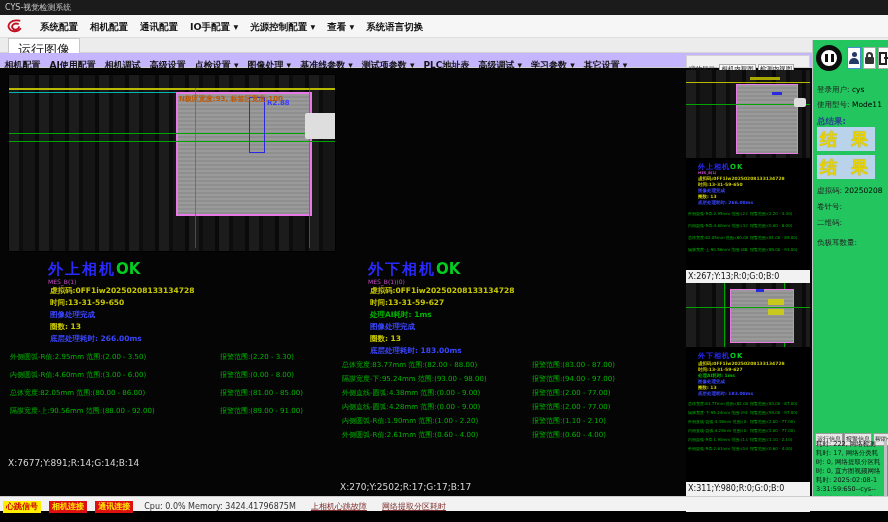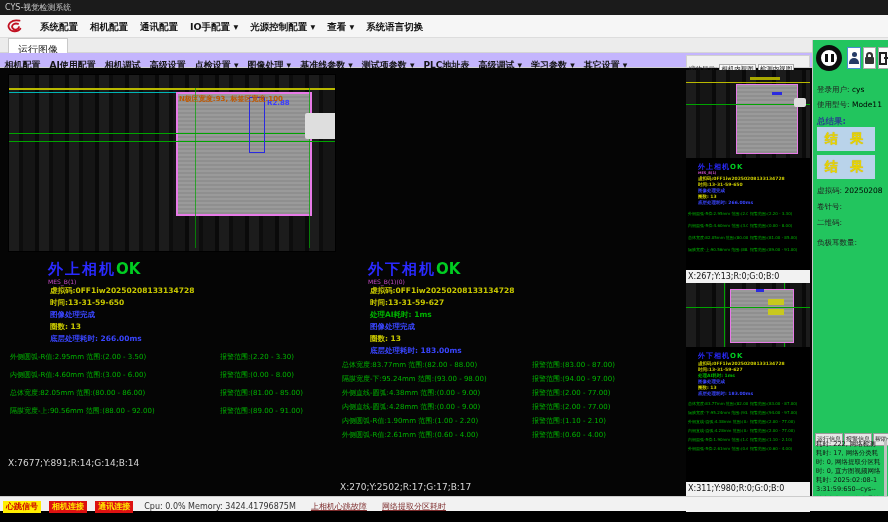--- a/index.html
+++ b/index.html
@@ -13,21 +13,21 @@
   .titlebar{left:0;top:0;width:888px;height:15px;background:#1b1b1b;color:#c9c9c9;
     font-size:8px;line-height:15px;padding-left:5px;box-sizing:border-box;}
   
   .menubar{left:0;top:15px;width:888px;height:23px;background:#f6f6f6;border-bottom:1px solid #ddd;box-sizing:border-box;padding-left:9px;}
   .logo{left:6px;top:3px;width:18px;height:18px;}
   .menu-items{left:34px;top:0;height:23px;white-space:nowrap;}
   .menu-item{display:inline-block;margin:0 6px;font-size:9.5px;font-weight:700;color:#141414;line-height:23px;cursor:default;}
   
   .tabrow{left:0;top:38px;width:888px;height:15px;background:#ececec;border-bottom:1px solid #d5d5d5;box-sizing:border-box;}
   .tab{display:inline-block;margin-left:8px;padding:4px 9px;background:#fff;border:1px solid #c9c9c9;border-bottom:none;
-    font-size:10px;line-height:13px;color:#222;}
+    font-size:13px;line-height:13px;color:#222;}
   
   .toolbar{left:0;top:53px;width:888px;height:15px;background:#c4b5fd;border-bottom:1px solid #cfcfcf;box-sizing:border-box;white-space:nowrap;}
   .tool-item{display:inline-block;margin:0 4.5px;font-size:9px;font-weight:700;color:#161616;line-height:15px;cursor:default;}
   
   .main{left:0;top:68px;width:888px;height:428px;background:#050505;}
   .cam-image{background:#121212;overflow:hidden;border:1px solid #000;box-sizing:border-box;}
   .stripes{background:repeating-linear-gradient(90deg,#1c1c1c 0 10px,#0d0d0d 10px 14px,#151515 14px 26px,#0a0a0a 26px 30px);}
   .grayblock{background:repeating-linear-gradient(0deg,#8f8f8f 0 2px,#9a9a9a 2px 4px);border:2px solid #e87ae8;box-sizing:border-box;}
   .hline{height:1px;}
   .green{background:#00a400;}
@@ -75,21 +75,21 @@
   .icon-person .bodyp{position:absolute;left:0;top:6px;width:10px;height:6px;border-radius:5px 5px 0 0;background:#243a66;}
   .icon-lock{position:relative;width:9px;height:12px;}
   .icon-lock .shackle{position:absolute;left:1px;top:0;width:7px;height:6px;border:2px solid #333;border-bottom:none;border-radius:4px 4px 0 0;box-sizing:border-box;}
   .icon-lock .lbody{position:absolute;left:0;top:5px;width:9px;height:7px;background:#333;border-radius:1px;}
   .icon-door{position:relative;width:12px;height:13px;}
   .icon-door .frame{position:absolute;left:0;top:0;width:8px;height:13px;border:2px solid #222;box-sizing:border-box;}
   .icon-door .arrow{position:absolute;left:5px;top:5.5px;width:7px;height:2px;background:#222;}
   .srow{font-size:7.5px;color:#222;white-space:nowrap;}
   .srow .sval{color:#000;}
   .total-label{font-size:8.5px;font-weight:700;color:#2a3f8f;}
-  .result-box{width:58px;height:24px;background:#b9d3ea;color:#e8d400;font-size:13px;font-weight:700;
+  .result-box{width:58px;height:24px;background:#b9d3ea;color:#e8d400;font-size:17px;font-weight:700;
     letter-spacing:4px;text-align:center;line-height:24px;text-shadow:0 0 1px #b8a000;}
   .side-tabs{white-space:nowrap;}
   .side-tab{display:inline-block;font-size:6px;color:#222;border:1px solid #999;background:#e6e6e6;padding:1px 1px;margin-right:1px;cursor:pointer;}
   .log-text{font-size:6.5px;color:#111;line-height:1.4;word-break:break-all;width:66px;}
   .scrollbar{width:3px;background:#c0c0c0;border-radius:2px;}
   
   .statusbar{left:0;top:496px;width:888px;height:15px;background:#f2f2f2;border-top:1px solid #ccc;box-sizing:border-box;white-space:nowrap;line-height:13px;}
   .badge{display:inline-block;font-size:8px;font-weight:700;padding:0 3px;margin-left:3px;line-height:12px;}
   .badge-hb{background:#ffee00;color:#cc0000;}
   .badge-err{background:#dd1111;color:#ffe800;}

